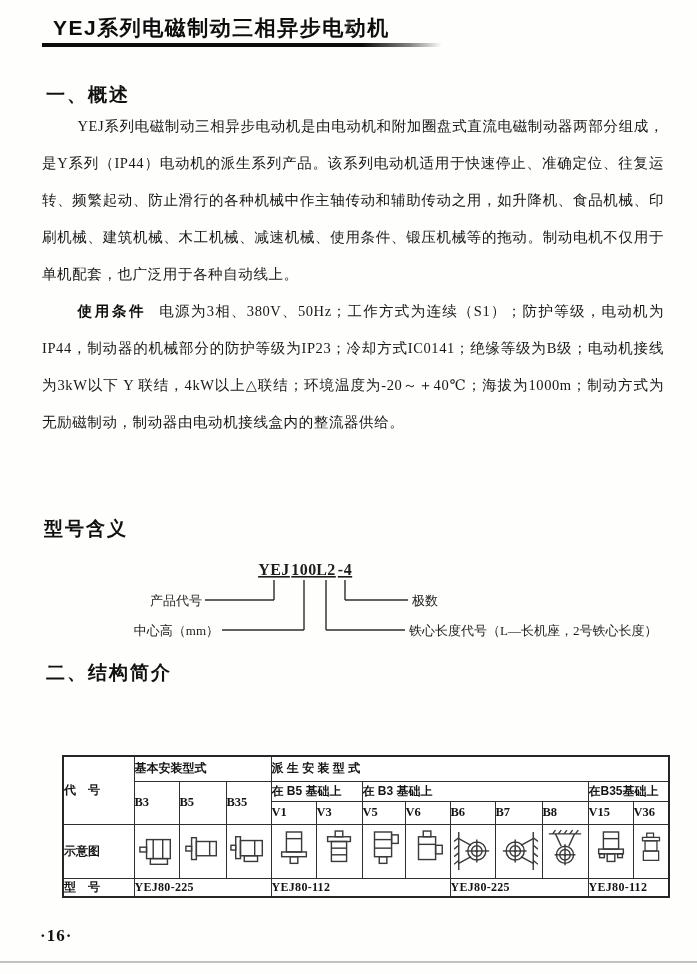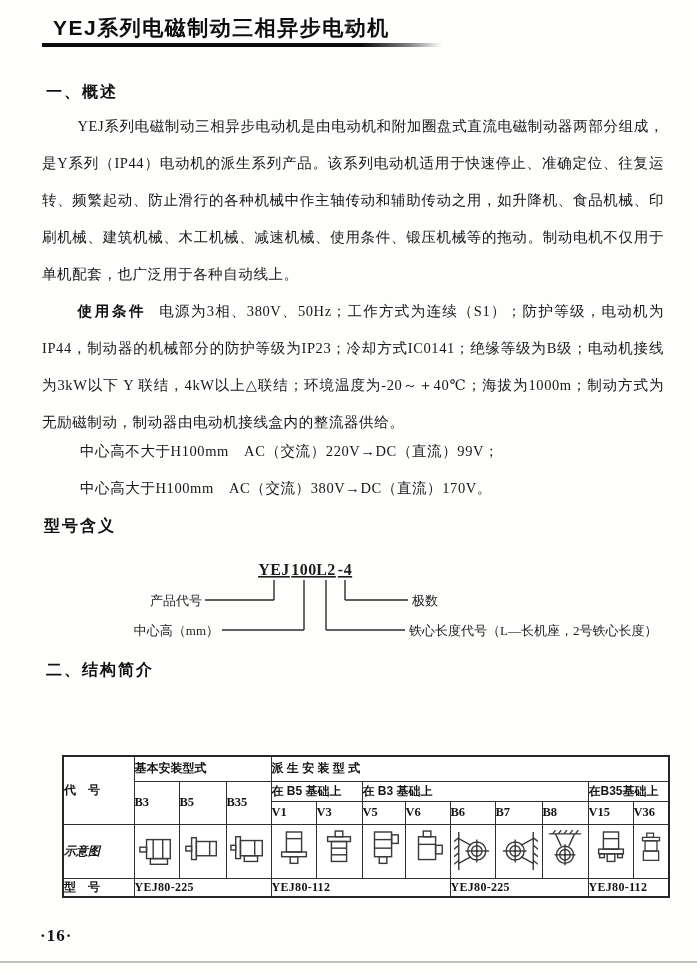--- a/index.html
+++ b/index.html
@@ -21,21 +21,21 @@
     position:absolute; top:43px; left:42px; width:400px; height:4px;
     background:linear-gradient(to right,#0c0c0c 0%,#0c0c0c 80%,rgba(12,12,12,.5) 92%,rgba(12,12,12,0) 100%);
   }
   .scan-artifact {
     position:absolute; top:20px; left:347px; width:3px; height:13px;
     background:#2b2b2b; opacity:.65; transform:rotate(8deg);
   }
   .h2 {
     position:absolute; left:46px;
     font-family:Liberation Sans, sans-serif;
-    font-weight:bold; font-size:16px; letter-spacing:2px; color:#111;
+    font-weight:bold; font-size:19px; letter-spacing:2px; color:#111;
     white-space:nowrap;
   }
   #sec1-head { top:82px; }
   #model-head { top:516px; left:44px; }
   #sec2-head { top:660px; }
   .paras {
     position:absolute; top:108px; left:42px; width:622px; height:333px;
     overflow:hidden;
   }
   .paras p {
@@ -67,21 +67,21 @@
     overflow:hidden; padding:0;
   }
   .struct-table { border:2px solid #262626; }
   .t-chead {
     font-family:"Liberation Sans","DejaVu Sans",sans-serif;
     font-weight:bold; font-size:12px; color:#151515; white-space:nowrap;
   }
   .t-code { font-family:"Liberation Serif",serif; font-weight:bold; font-size:12.5px; color:#141414; }
   .t-model { font-family:"Liberation Serif",serif; font-weight:bold; font-size:12px; color:#141414; letter-spacing:.3px; }
   .r1 { height:25px; } .r2 { height:20px; } .r3 { height:23px; }
-  .r4 { height:54px;font-style:italic; } .r5 { height:18px; }
+  .r4 { height:54px; } .r5 { height:18px; }
   .micon { display:block; margin:0 auto; }
   .micon rect, .micon circle, .micon path, .micon line { stroke:#3a3a3a; stroke-width:1.5; fill:none; }
   .micon .dot { fill:#3a3a3a; stroke:none; }
   .page-number {
     position:absolute; top:926px; left:40px;
     font-weight:bold; font-size:17px; letter-spacing:1px; color:#111;
   }
   .bottom-rule {
     position:absolute; top:961px; left:0; width:697px; height:2px;
     background:#b8b8b2; opacity:.85;
@@ -95,22 +95,20 @@
   <div class="page-title">YEJ系列电磁制动三相异步电动机</div>
   <div class="title-rule"></div>
   <div class="scan-artifact"></div>
 
   <div class="h2" id="sec1-head">一、概述</div>
 
   <div class="paras">
     <p class="indent">YEJ系列电磁制动三相异步电动机是由电动机和附加圈盘式直流电磁制动器两部分组成，是Y系列（IP44）电动机的派生系列产品。该系列电动机适用于快速停止、准确定位、往复运转、频繁起动、防止滑行的各种机械中作主轴传动和辅助传动之用，如升降机、食品机械、印刷机械、建筑机械、木工机械、减速机械、使用条件、锻压机械等的拖动。制动电机不仅用于单机配套，也广泛用于各种自动线上。</p>
     <p class="indent"><b class="cond-label">使用条件</b><span>电源为3相、380V、50Hz；工作方式为连续（S1）；防护等级，电动机为IP44，制动器的机械部分的防护等级为IP23；冷却方式IC0141；绝缘等级为B级；电动机接线为3kW以下 Y 联结，4kW以上△联结；环境温度为-20～＋40℃；海拔为1000m；制动方式为无励磁制动，制动器由电动机接线盒内的整流器供给。</span></p>
   </div>
-  <div class="vline" id="vline-low">中心高不大于H100mm　AC（交流）220V→DC（直流）99V；</div>
-  <div class="vline" id="vline-high">中心高大于H100mm　AC（交流）380V→DC（直流）170V。</div>
 
   <div class="h2" id="model-head">型号含义</div>
 
   <svg class="diagram" width="660" height="100" viewBox="0 0 660 100">
     <text class="model-seg" text-anchor="middle" x="254" y="27">YEJ</text>
     <text class="model-seg" text-anchor="middle" x="284" y="27">100</text>
     <text class="model-seg" text-anchor="middle" x="306" y="27">L2</text>
     <text class="model-seg" text-anchor="middle" x="325" y="27">-4</text>
 
     <line x1="254" y1="32" x2="254" y2="52"></line>

